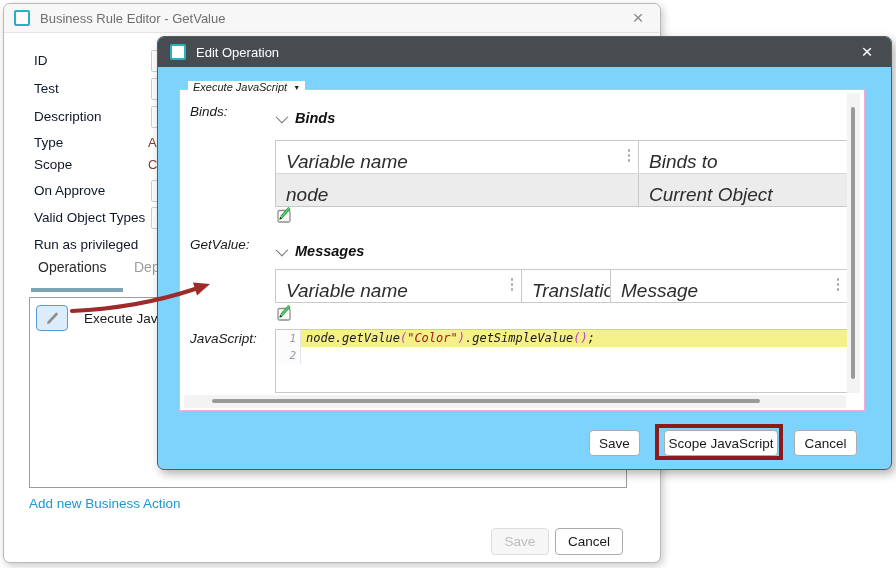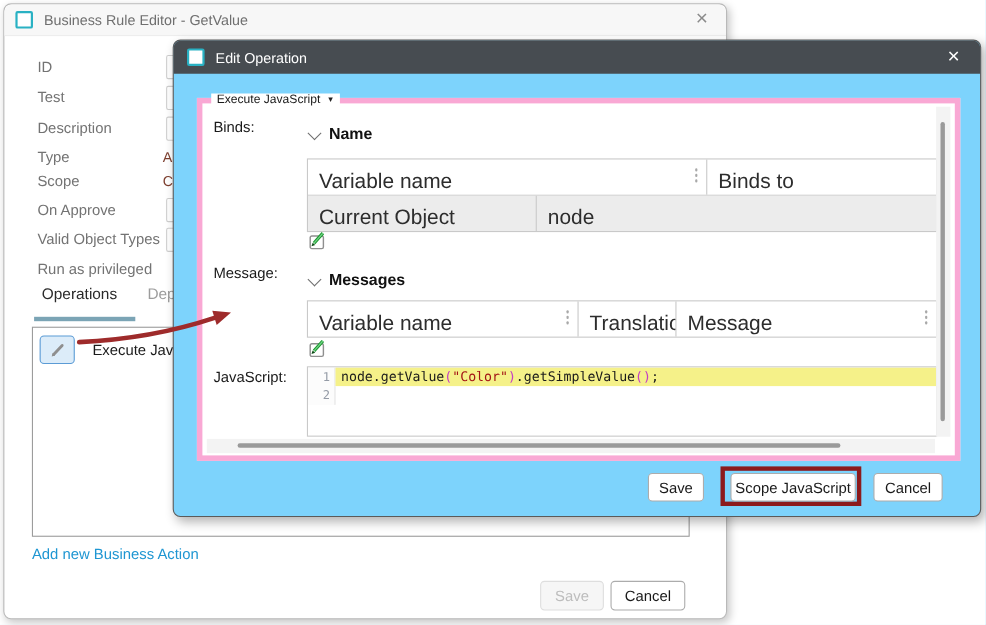--- a/index.html
+++ b/index.html
@@ -7,21 +7,21 @@
   
   #main-window{position:absolute;left:3px;top:3px;width:656px;height:558px;background:#fff;
     border:1px solid #b9b9b9;border-radius:7px;box-shadow:2px 3px 8px rgba(0,0,0,.22);}
   .mw-titlebar{position:absolute;left:0;top:0;right:0;height:28px;background:#f7f7f7;
     border-bottom:1px solid #e4e4e4;border-radius:7px 7px 0 0;display:flex;align-items:center;padding:0 10px;}
   .app-icon{width:12px;height:12px;border:2px solid #29b1c3;border-radius:2px;background:#fff;flex:0 0 auto;}
   .mw-title{margin-left:10px;font-size:13px;color:#6f6f6f;flex:1;white-space:nowrap;}
   .close-x{font-size:19px;color:#8b8b8b;width:24px;text-align:center;line-height:26px;cursor:default;}
   
   .fld{position:absolute;left:0;right:0;height:22px;}
-  .fld .lab{position:absolute;left:30px;top:0;font-size:13.5px;color:#737373;line-height:22px;white-space:nowrap;}
+  .fld .lab{position:absolute;left:30px;top:0;font-size:13.5px;color:#0f172a;line-height:22px;white-space:nowrap;}
   .fld .box{position:absolute;left:147px;top:0;width:210px;height:20px;border:1px solid #cfcfcf;border-radius:2px;background:#fff;}
   .fld .val{position:absolute;left:144px;top:0;font-size:13px;color:#7d3f2f;line-height:22px;}
   #fld-id{top:46px}#fld-name{top:74px}#fld-desc{top:102px}#fld-type{top:128px}
   #fld-scope{top:150px}#fld-appr{top:176px}#fld-vot{top:203px}#fld-priv{top:230px}
   
   .tab{position:absolute;top:255px;font-size:14px;white-space:nowrap;cursor:default;}
   #tab-operations{left:34px;color:#2a2a2a;}
   #tab-dependencies{left:130px;color:#9c9c9c;}
   #tab-underline{position:absolute;left:27px;top:284px;width:92px;height:4px;background:#7ba4b5;}
   
@@ -37,21 +37,21 @@
   #mw-save{position:absolute;left:487px;top:524px;width:56px;height:25px;background:#f6f6f6;border-color:#dedede;color:#bdbdbd;}
   #mw-cancel{position:absolute;left:551px;top:524px;width:66px;height:25px;}
   
   #dialog{position:absolute;left:157px;top:36px;width:733px;height:432px;background:#7dd3fc;
     border:1px solid #5a5a5a;border-radius:7px;box-shadow:3px 4px 10px rgba(0,0,0,.3);z-index:20;}
   .dlg-titlebar{position:absolute;left:0;top:0;right:0;height:30px;background:#474c51;border-radius:6px 6px 0 0;
     display:flex;align-items:center;padding:0 12px;}
   .dlg-title{margin-left:10px;font-size:13px;color:#ffffff;flex:1;}
   .dlg-close{font-size:19px;color:#ffffff;width:24px;text-align:center;line-height:28px;}
   
-  #groupbox{position:absolute;left:21px;top:52px;width:684px;height:320px;border:5px solid #f9a8d4;background:#fff;}
+  #groupbox{position:absolute;left:21px;top:52px;width:684px;height:320px;border:1px solid #f9a8d4;background:#fff;font-style:italic;}
   #group-legend{position:absolute;left:8px;top:-9px;background:#fff;padding:0 5px;font-size:11px;color:#1a1a1a;
     display:flex;align-items:center;gap:6px;white-space:nowrap;}
   #group-legend .tri{font-size:7px;color:#222;}
   .side-label{position:absolute;left:10px;font-size:13.5px;color:#1a1a1a;white-space:nowrap;}
   #lbl-binds{top:14px}#lbl-messages{top:147px}#lbl-js{top:241px}
   .sec-hdr{position:absolute;left:96px;display:flex;align-items:center;gap:10px;}
   #hdr-binds{top:20px}#hdr-messages{top:153px}
   .chev{width:8px;height:8px;border-right:1.6px solid #6f6f6f;border-bottom:1.6px solid #6f6f6f;
     transform:rotate(45deg) translateY(-2px);}
   .sec-title{font-size:14.5px;font-weight:bold;color:#111;}
@@ -166,51 +166,51 @@
 
   <div id="groupbox">
     <div id="group-legend">
       <span>Execute JavaScript</span>
       <span class="tri">▼</span>
     </div>
 
     <span class="side-label" id="lbl-binds">Binds:</span>
     <div class="sec-hdr" id="hdr-binds">
       <span class="chev"></span>
-      <span class="sec-title">Name</span>
+      <span class="sec-title">Binds</span>
     </div>
 
     <div class="tbl" id="binds-table">
       <div class="trow">
         <div class="tcell b-c1">
           <span>Variable name</span>
           <span class="dots">
               <i></i>
               <i></i>
               <i></i>
             </span>
         </div>
         <div class="tcell b-c2">
           <span>Binds to</span>
         </div>
       </div>
       <div class="trow data">
+        <div class="tcell b-c1">node</div>
         <div class="tcell b-c2">Current Object</div>
-        <div class="tcell b-c1">node</div>
       </div>
     </div>
 
     <svg class="add-icon" id="add-binds" viewBox="0 0 18 18">
       <rect x="3" y="4.5" width="12" height="11.5" rx="1.5" fill="#ffffff" stroke="#8f8f8f" stroke-width="1.3"></rect>
       <line x1="14.5" y1="2" x2="6.5" y2="11" stroke="#18962c" stroke-width="3"></line>
       <line x1="14.5" y1="2" x2="6.5" y2="11" stroke="#6fd184" stroke-width="1.2"></line>
       <polygon points="4.2,13.8 5.2,10.6 7.6,12.7" fill="#0d4d16"></polygon>
     </svg>
 
-    <span class="side-label" id="lbl-messages">Message:</span>
+    <span class="side-label" id="lbl-messages">GetValue:</span>
     <div class="sec-hdr" id="hdr-messages">
       <span class="chev"></span>
       <span class="sec-title">Messages</span>
     </div>
 
     <div class="tbl" id="messages-table">
       <div class="trow">
         <div class="tcell m-c1">
           <span>Variable name</span>
           <span class="dots">

